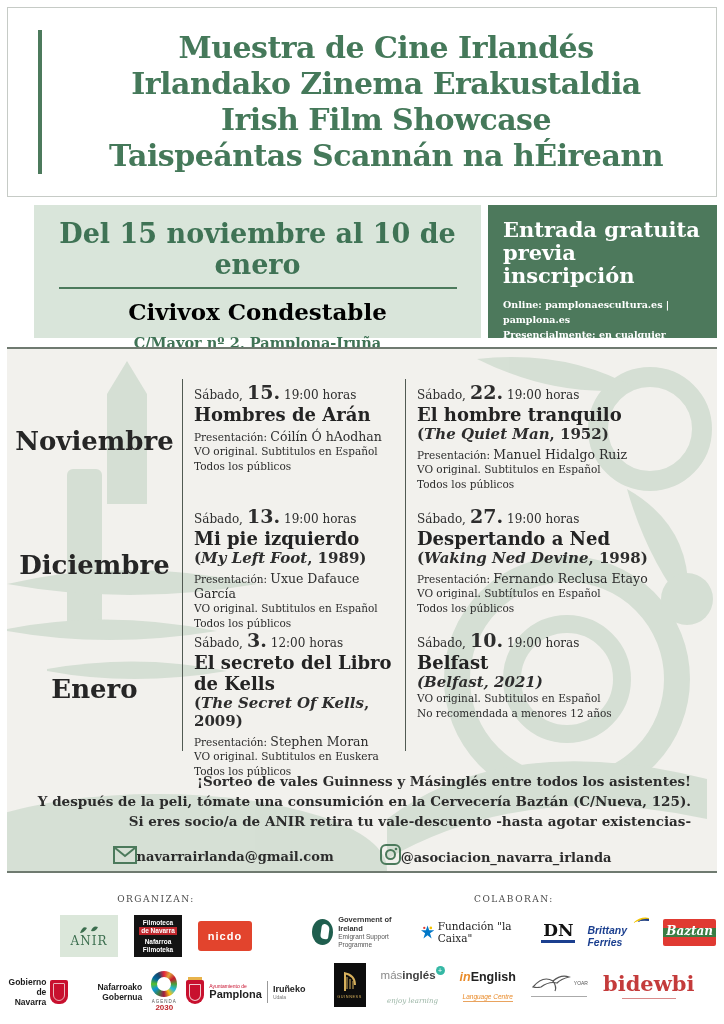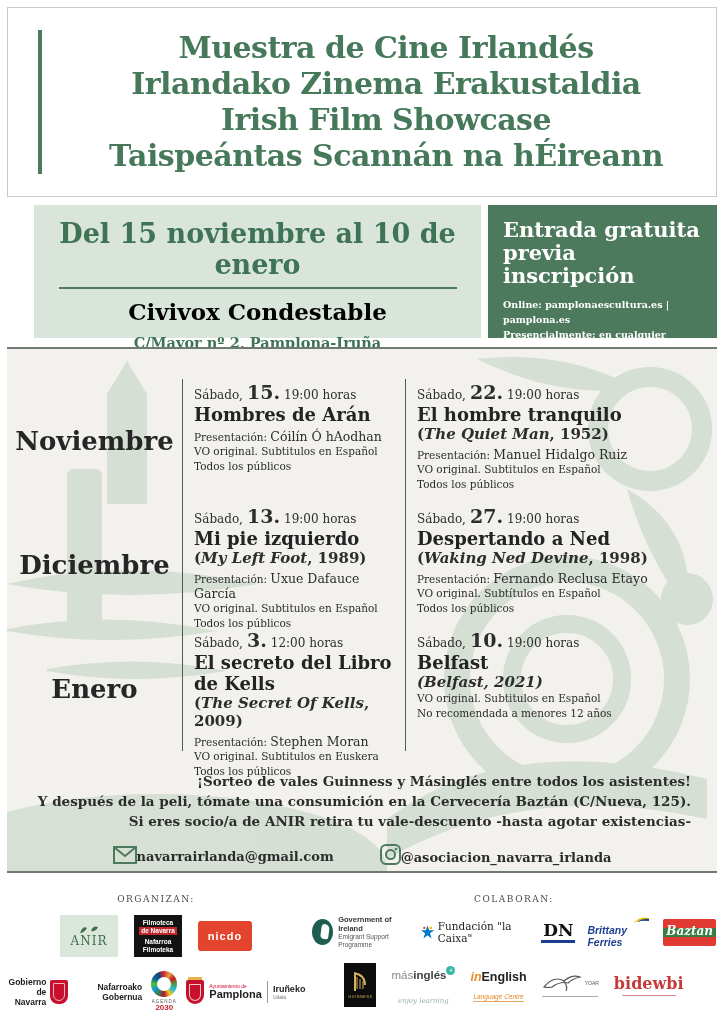--- a/index.html
+++ b/index.html
@@ -115,21 +115,21 @@
   .lg-mas .tag { font-family:"DejaVu Serif", serif; font-style:italic; font-size:7px; color:#9ab5a5; margin-top:14px; }
   .lg-ineng { text-align:center; }
   .lg-ineng .e1 { font-style:italic; font-weight:bold; font-size:12.5px; color:#e98b2a; }
   .lg-ineng .e2 { font-weight:bold; font-size:12.5px; color:#222; }
   .lg-ineng .etag { display:inline-block; font-style:italic; font-size:6.5px; color:#e98b2a; margin-top:3px;
                     border-bottom:1px solid #e9a35f; padding-bottom:1px; }
   .lg-yoar { display:flex; flex-direction:column; align-items:center; }
   .lg-yoar .yrow { display:flex; align-items:center; gap:3px; }
   .lg-yoar .yname { font-size:5px; color:#555; }
   .lg-yoar .yline { width:56px; height:1px; background:#aaa; margin-top:3px; }
-  .lg-bide { font-family:"DejaVu Serif", serif; font-weight:bold; font-size:16px; color:#c43b3b; text-align:right; }
+  .lg-bide { font-family:"DejaVu Serif", serif; font-weight:bold; font-size:21px; color:#c43b3b; text-align:right; }
   .lg-bide .bline { width:54px; height:1px; background:#d98a8a; margin:2px auto 0; }
 </style>
 </head>
 <body>
 
 <div class="poster">
 
   <div class="title-box">
     <div class="title-inner">
       <div class="title-line">Muestra de Cine Irlandés</div>

